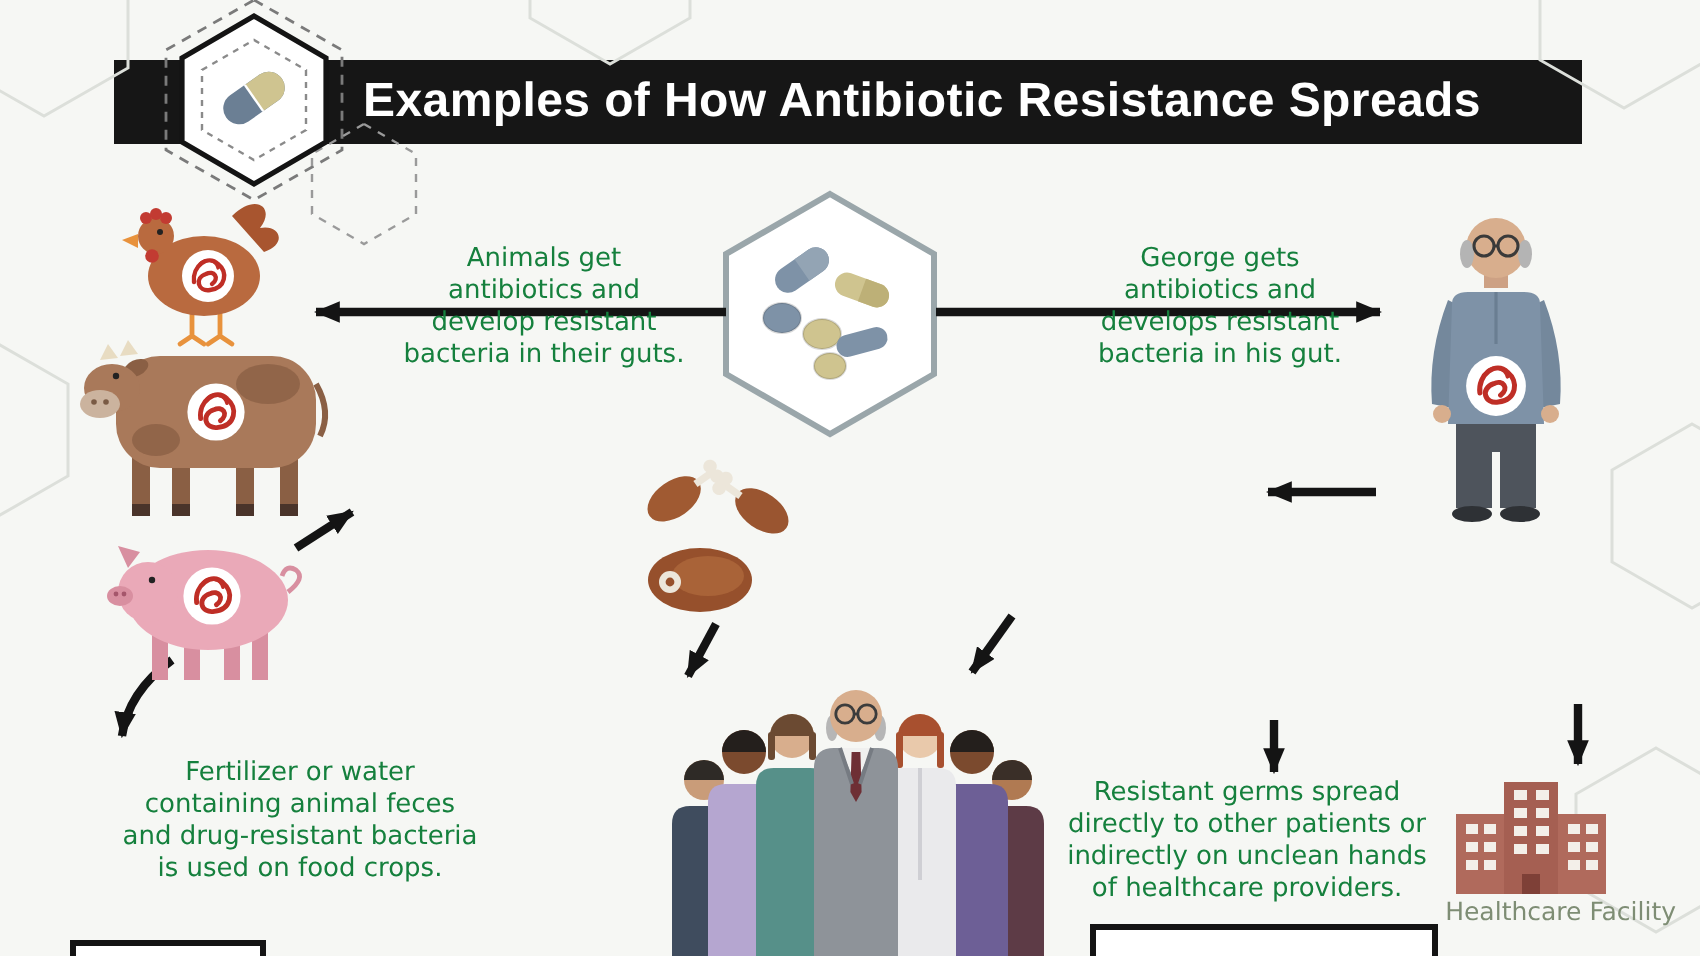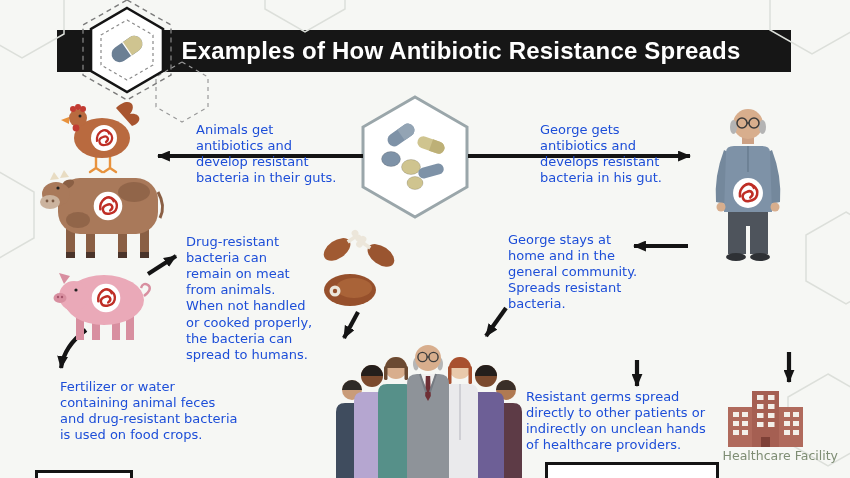--- a/index.html
+++ b/index.html
@@ -3,22 +3,22 @@
 <meta charset="utf-8">
 <style>
   html,body{margin:0;padding:0;background:#e8e8e8;}
   .stage{position:relative;width:850px;height:478px;background:#f6f7f4;overflow:hidden;
          font-family:"DejaVu Sans",sans-serif;}
   .banner{position:absolute;left:57px;top:30px;width:734px;height:42px;background:#161616;z-index:1;}
   .banner-title{color:#ffffff;font-family:"Liberation Sans",sans-serif;font-weight:bold;
          font-size:24px;line-height:42px;text-align:center;padding-left:74px;letter-spacing:.2px;
          white-space:nowrap;}
   svg.scene{position:absolute;left:0;top:0;z-index:2;}
-  .callout{position:absolute;color:#1d4ed8;font-size:13px;line-height:1.24;
-         white-space:pre-line;z-index:3;}
+  .callout{position:absolute;color:#15803d;font-size:13px;line-height:1.24;
+         white-space:pre-line;z-index:3;text-align:center;}
   .facility-label{position:absolute;left:688px;top:448px;width:150px;text-align:right;
          color:#7e8d74;font-size:12.5px;z-index:3;}
   .cutbox{position:absolute;background:#ffffff;border:3px solid #141414;z-index:3;}
   .cutbox.left{left:35px;top:470px;width:92px;height:30px;}
   .cutbox.center{left:545px;top:462px;width:168px;height:30px;}
 </style>
 </head>
 <body>
 
 <div class="stage">
@@ -265,33 +265,20 @@
   </svg>
 
   <div class="callout" style="left:196px;top:122px;width:152px;">Animals get
 antibiotics and
 develop resistant
 bacteria in their guts.</div>
   <div class="callout" style="left:540px;top:122px;width:140px;">George gets
 antibiotics and
 develops resistant
 bacteria in his gut.</div>
-  <div class="callout" style="left:186px;top:234px;width:130px;">Drug-resistant
-bacteria can
-remain on meat
-from animals.
-When not handled
-or cooked properly,
-the bacteria can
-spread to humans.</div>
-  <div class="callout" style="left:508px;top:232px;width:140px;">George stays at
-home and in the
-general community.
-Spreads resistant
-bacteria.</div>
   <div class="callout" style="left:526px;top:389px;width:195px;">Resistant germs spread
 directly to other patients or
 indirectly on unclean hands
 of healthcare providers.</div>
   <div class="callout" style="left:60px;top:379px;width:180px;">Fertilizer or water
 containing animal feces
 and drug-resistant bacteria
 is used on food crops.</div>
 
   <div class="facility-label">Healthcare Facility</div>

